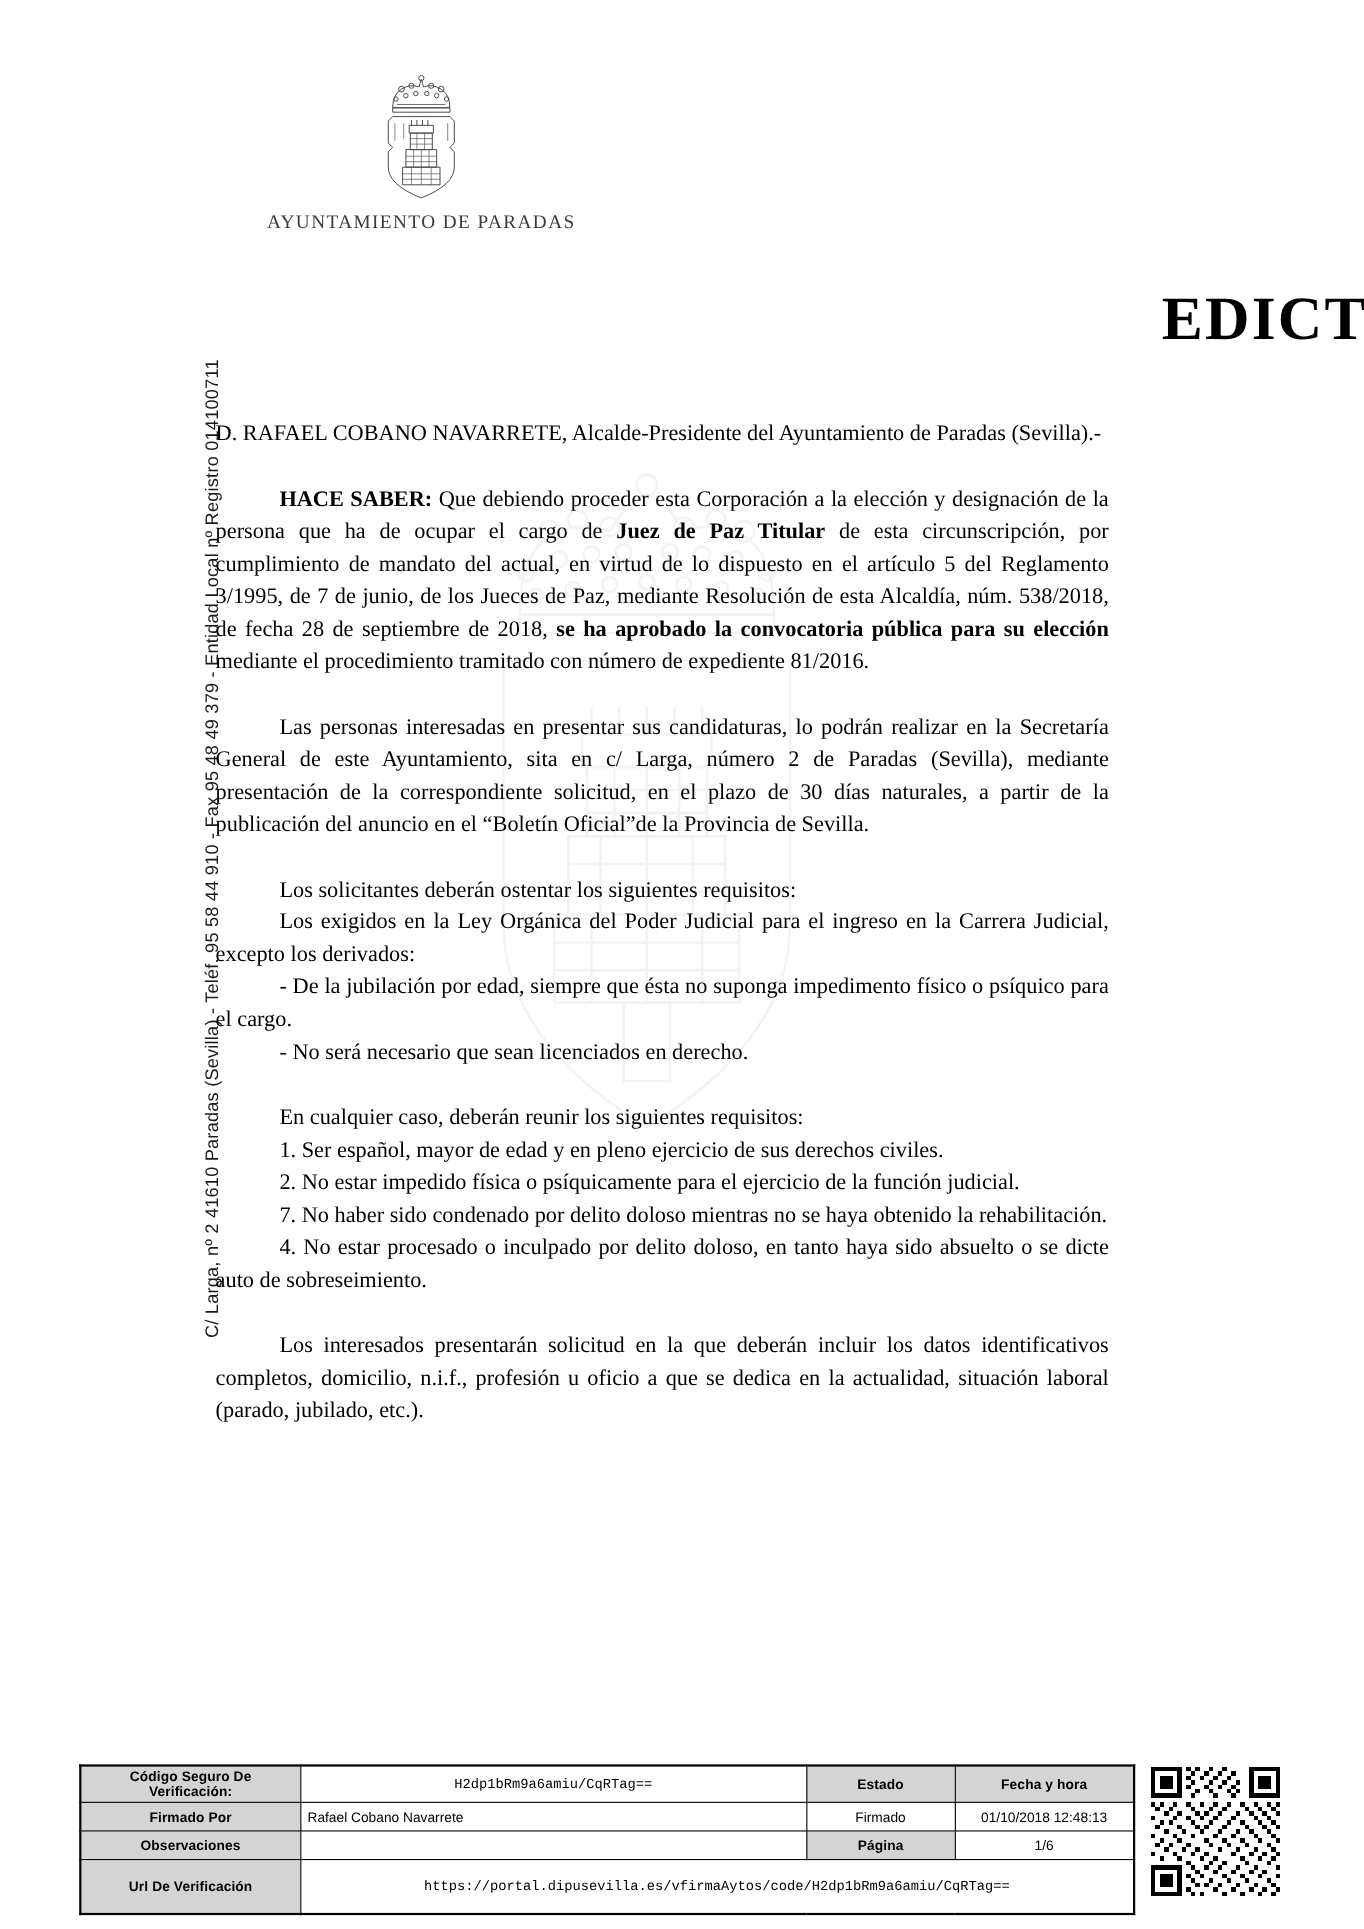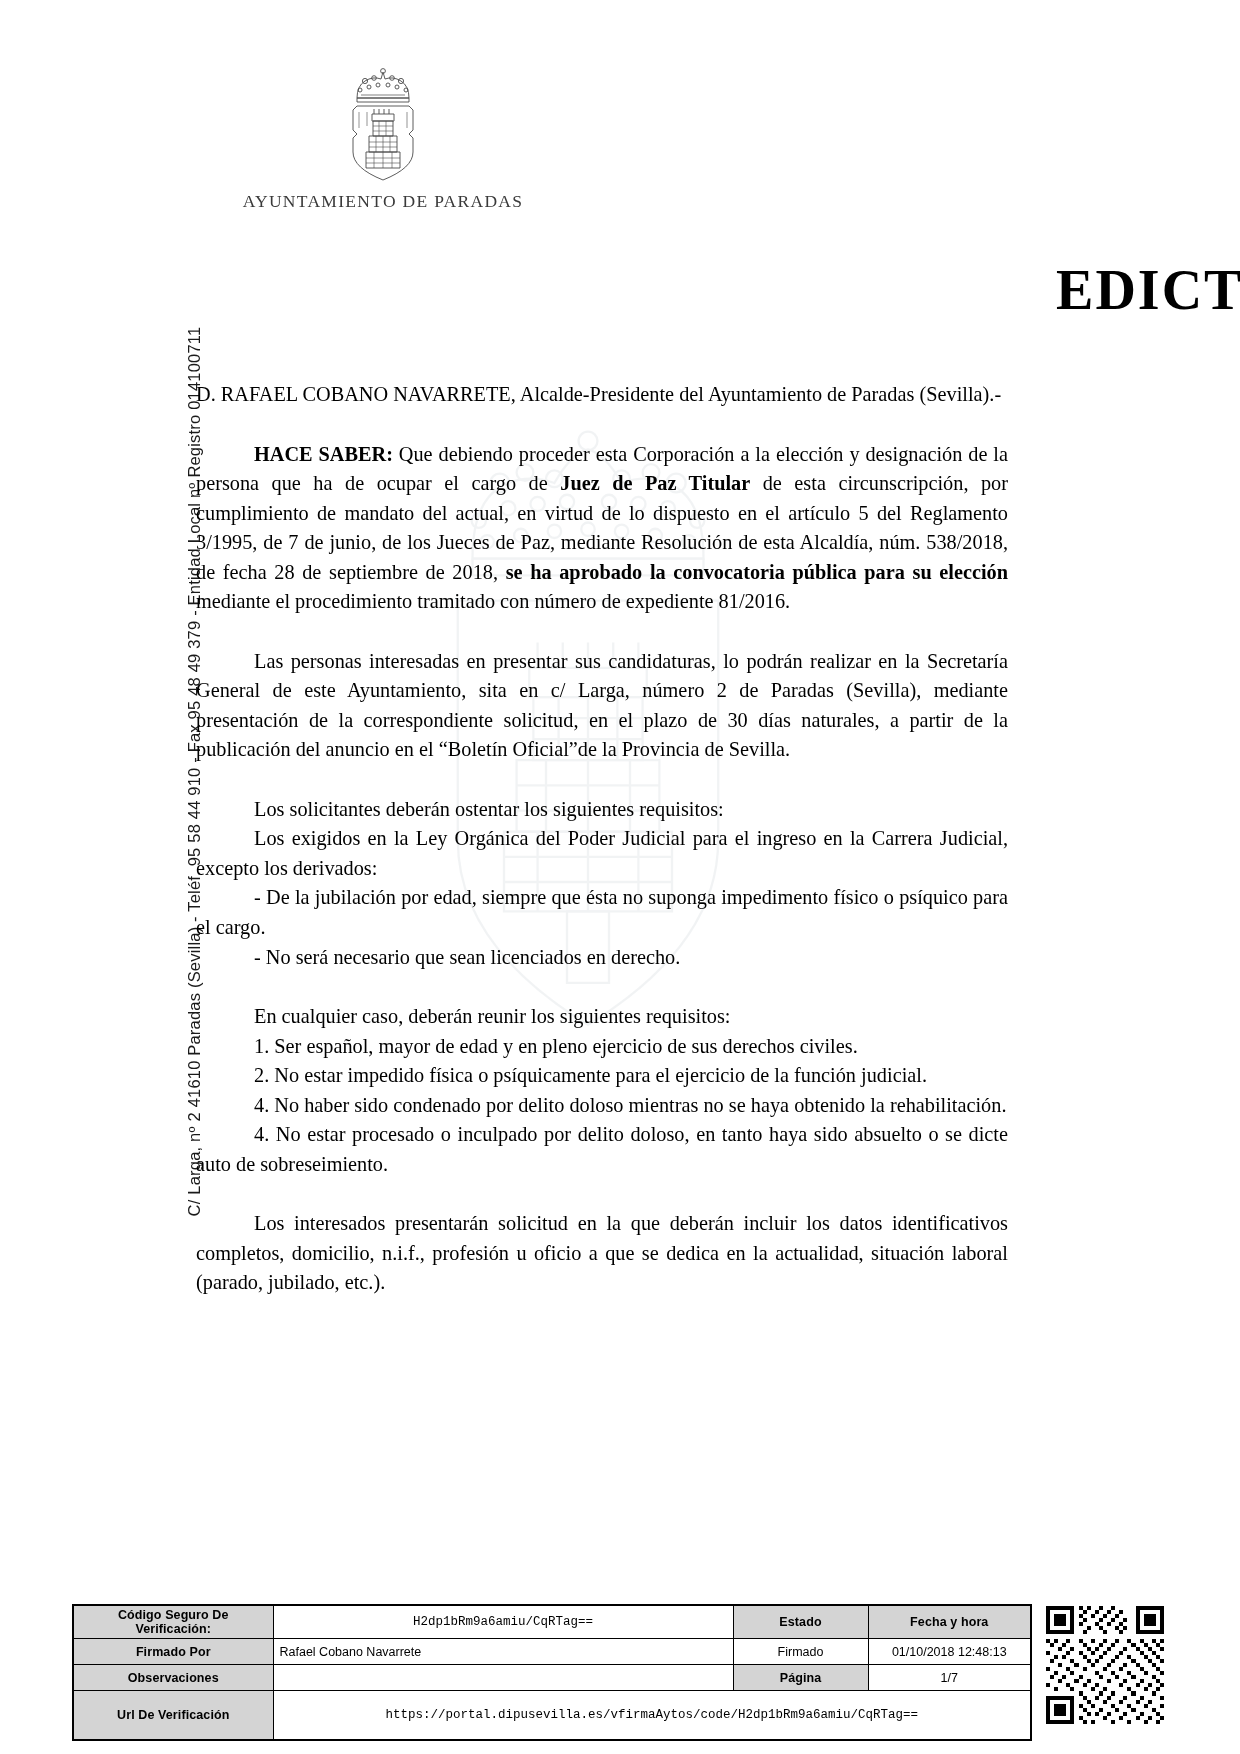--- a/index.html
+++ b/index.html
@@ -258,21 +258,21 @@
     <p class="p-indent gap-before">Las personas interesadas en presentar sus candidaturas, lo podrán realizar en la Secretaría General de este Ayuntamiento, sita en c/ Larga, número 2 de Paradas (Sevilla), mediante presentación de la correspondiente solicitud, en el plazo de 30 días naturales, a partir de la publicación del anuncio en el “Boletín Oficial”de la Provincia de Sevilla.</p>
 
     <p class="li-line gap-before">Los solicitantes deberán ostentar los siguientes requisitos:</p>
     <p class="li-wrap">Los exigidos en la Ley Orgánica del Poder Judicial para el ingreso en la Carrera Judicial, excepto los derivados:</p>
     <p class="li-wrap">- De la jubilación por edad, siempre que ésta no suponga impedimento físico o psíquico para el cargo.</p>
     <p class="li-line">- No será necesario que sean licenciados en derecho.</p>
 
     <p class="li-line gap-before">En cualquier caso, deberán reunir los siguientes requisitos:</p>
     <p class="li-line">1. Ser español, mayor de edad y en pleno ejercicio de sus derechos civiles.</p>
     <p class="li-line">2. No estar impedido física o psíquicamente para el ejercicio de la función judicial.</p>
-    <p class="li-line">4. No haber sido condenado por delito doloso mientras no se haya obtenido la rehabilitación.</p>
+    <p class="li-line">7. No haber sido condenado por delito doloso mientras no se haya obtenido la rehabilitación.</p>
     <p class="li-wrap">4. No estar procesado o inculpado por delito doloso, en tanto haya sido absuelto o se dicte auto de sobreseimiento.</p>
 
     <p class="p-indent gap-before">Los interesados presentarán solicitud en la que deberán incluir los datos identificativos completos, domicilio, n.i.f., profesión u oficio a que se dedica en la actualidad, situación laboral (parado, jubilado, etc.).</p>
   </div>
 
   <div id="footer">
     <table id="verif-table">
       <colgroup>
         <col style="width:200px">
         <col style="width:460px">
@@ -289,21 +289,21 @@
         <tr>
           <td class="hdr-cell">Firmado Por</td>
           <td class="val-left">Rafael Cobano Navarrete</td>
           <td class="val-center">Firmado</td>
           <td class="val-center">01/10/2018 12:48:13</td>
         </tr>
         <tr>
           <td class="hdr-cell">Observaciones</td>
           <td class="val-left"></td>
           <td class="hdr-cell">Página</td>
-          <td class="val-center">1/7</td>
+          <td class="val-center">1/6</td>
         </tr>
         <tr>
           <td class="hdr-cell">Url De Verificación</td>
           <td class="mono-center tall-cell" colspan="3">https://portal.dipusevilla.es/vfirmaAytos/code/H2dp1bRm9a6amiu/CqRTag==</td>
         </tr>
       </tbody>
     </table>
 
     <div id="qr-box">
       <svg viewBox="0 0 29 29" shape-rendering="crispEdges">

